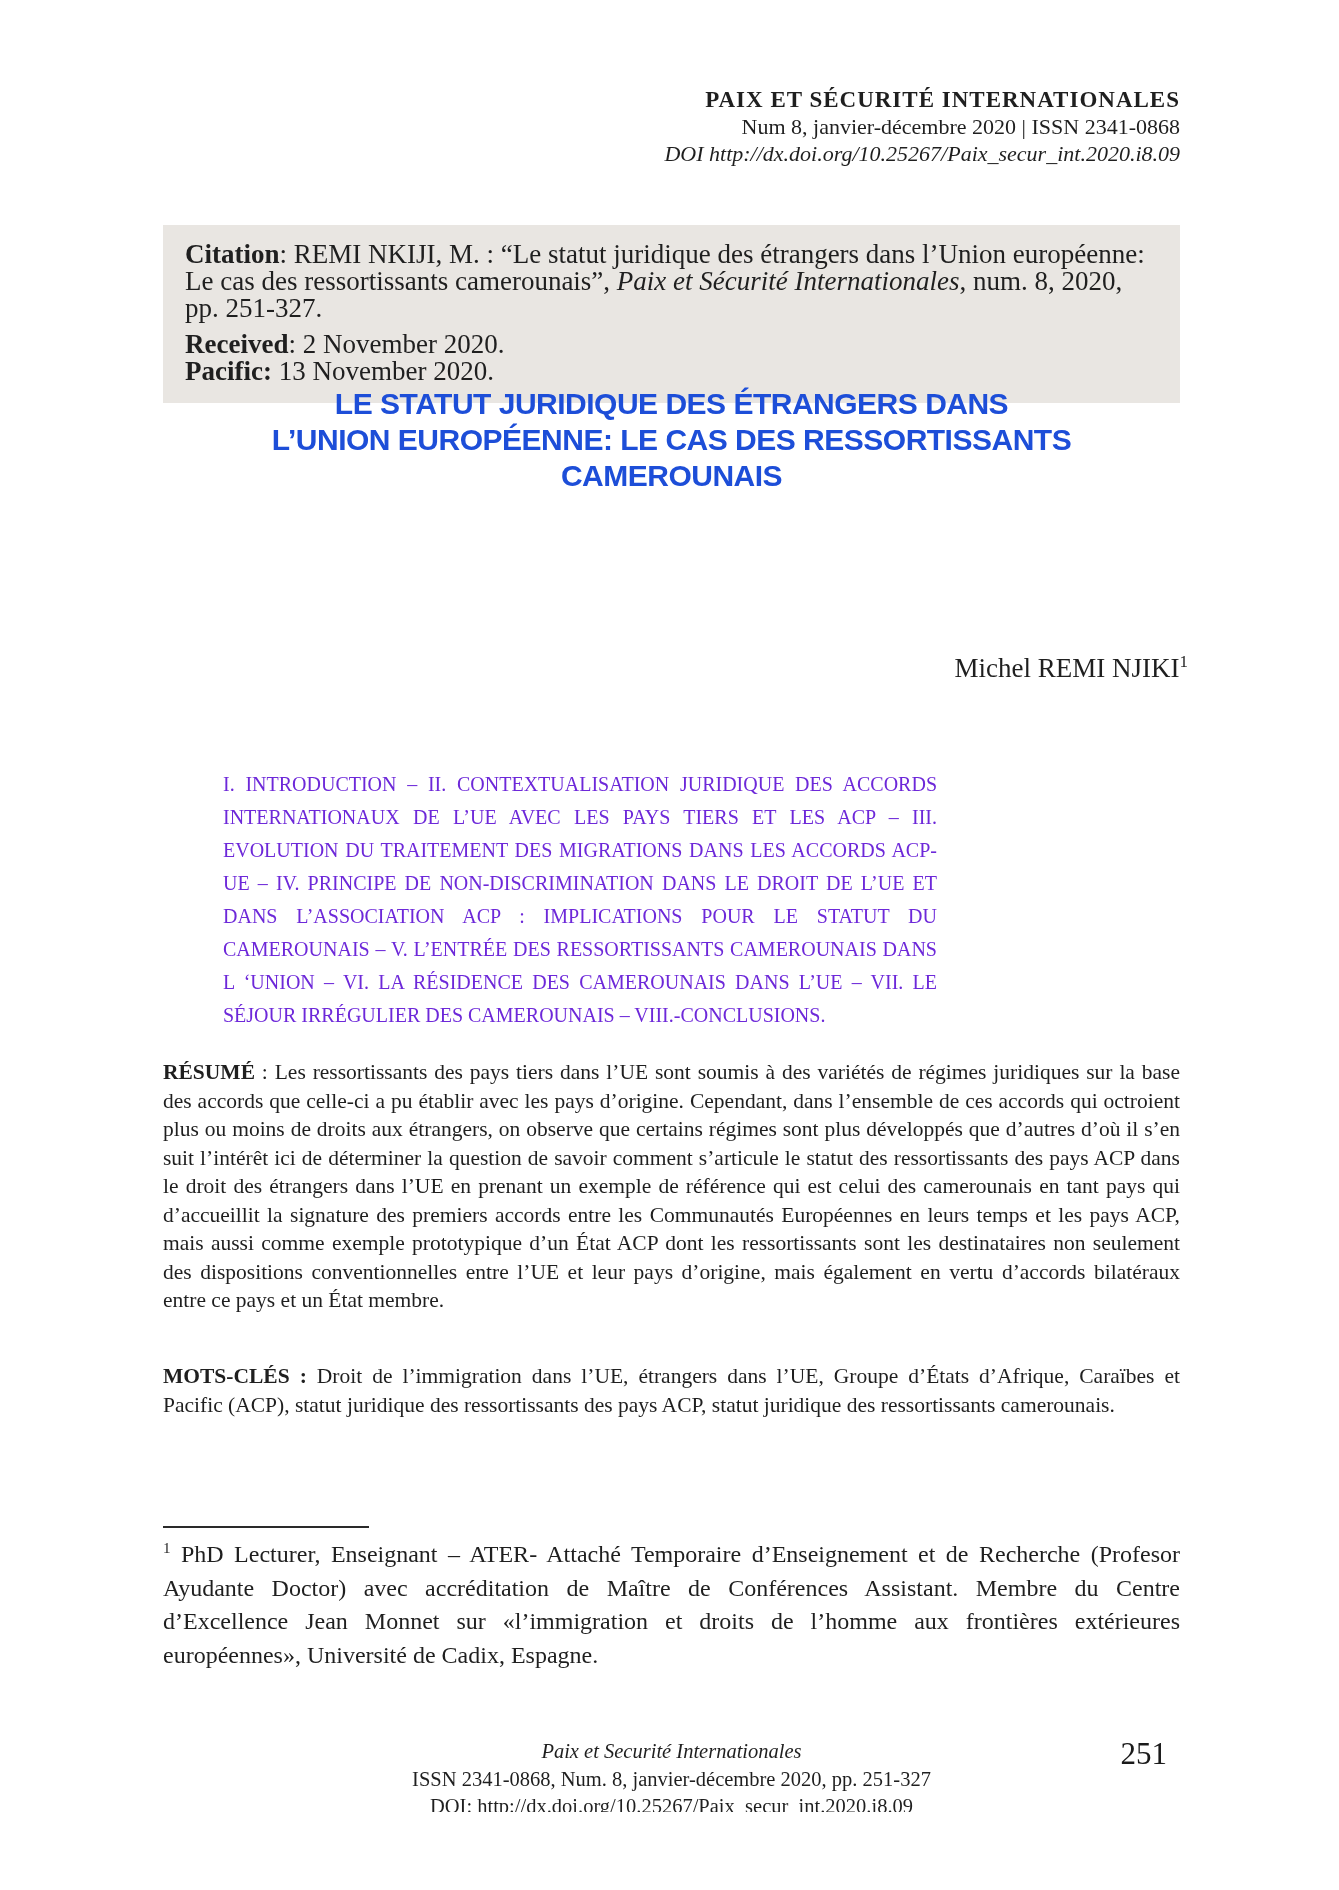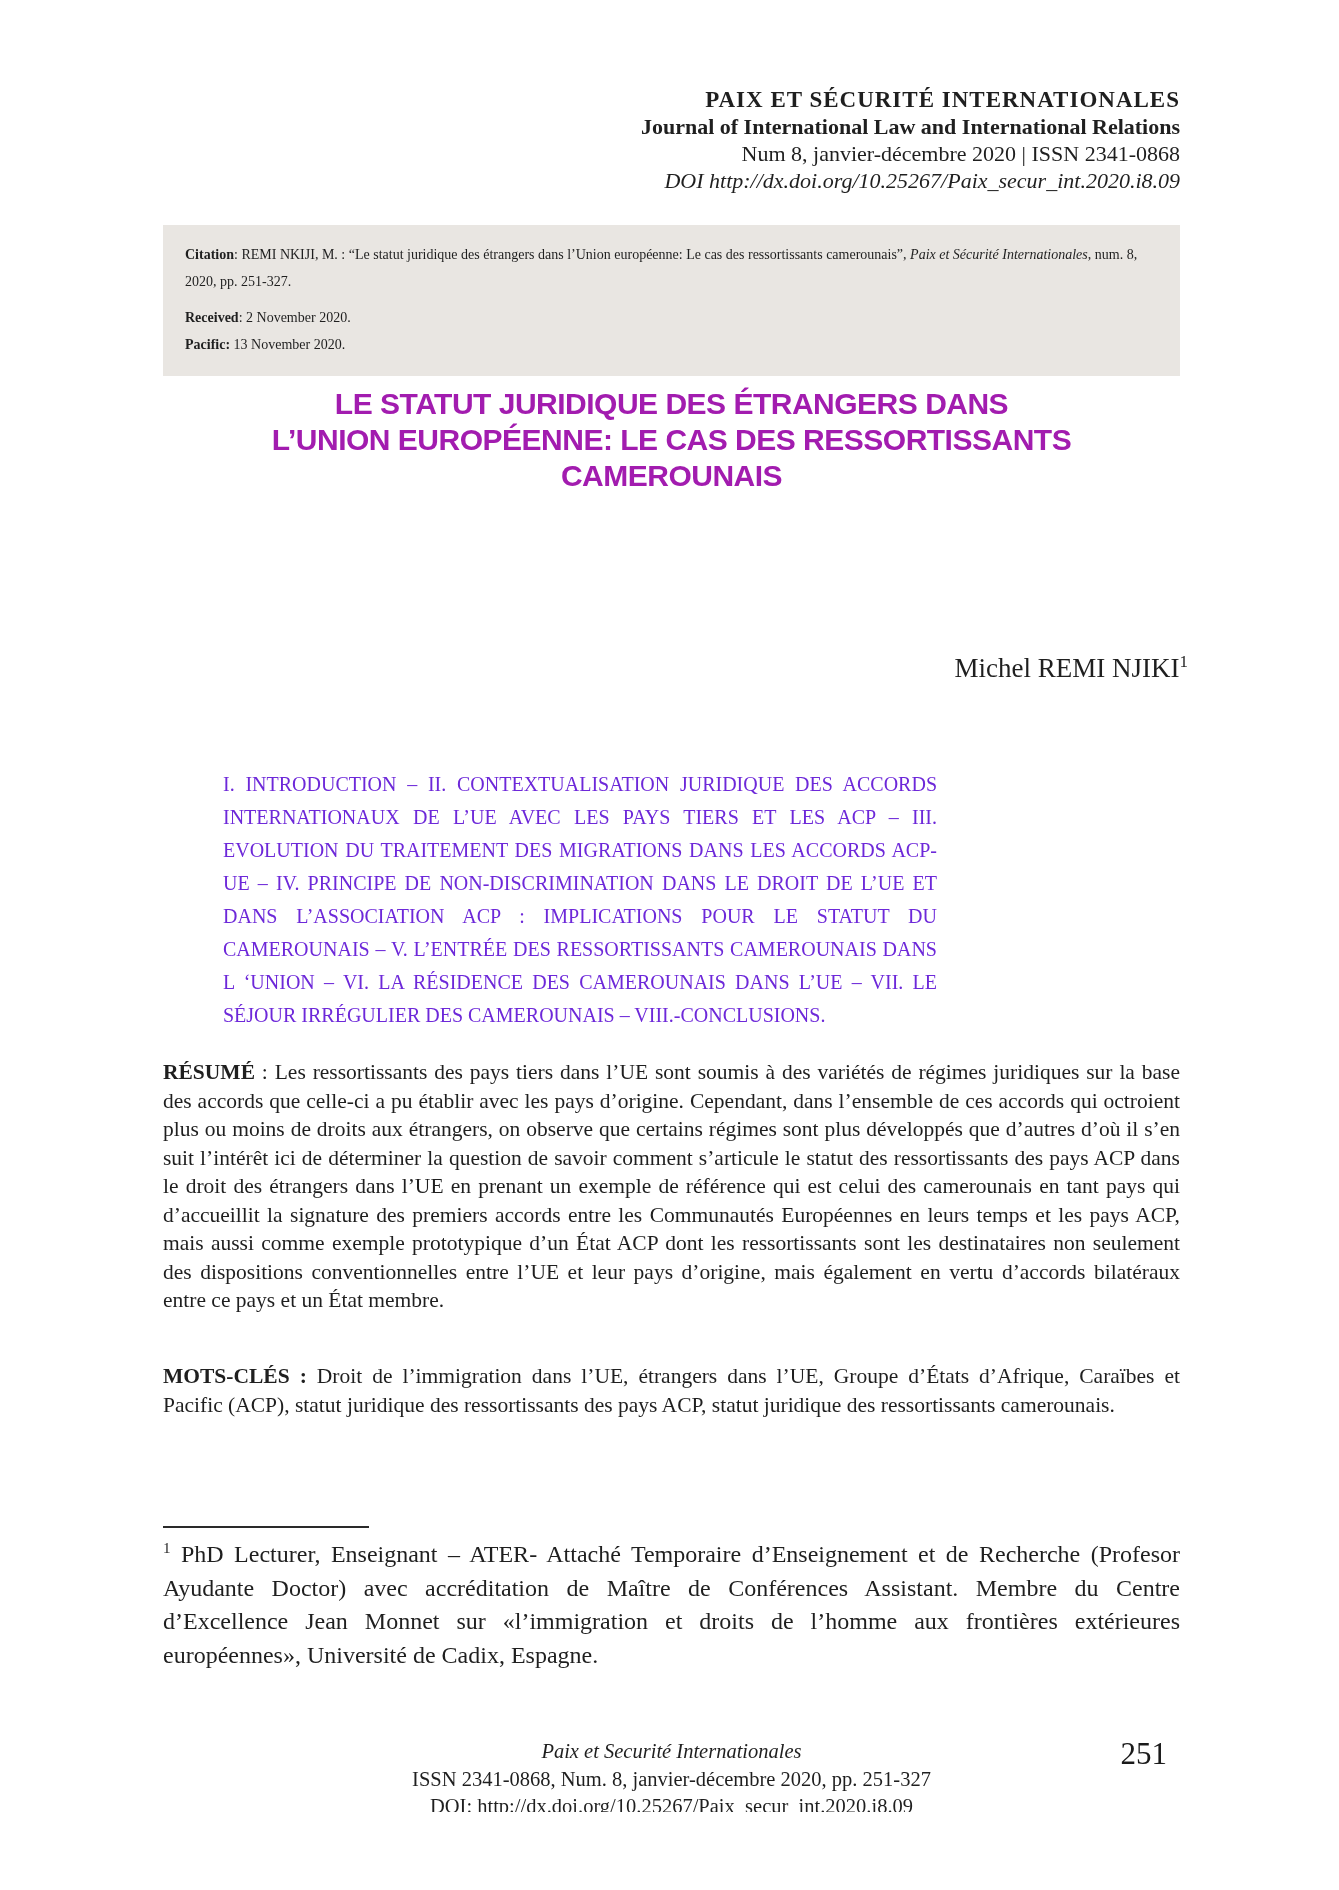--- a/index.html
+++ b/index.html
@@ -25,40 +25,40 @@
   .jh-sub     { font-size: 22px; font-weight: bold; }
   .jh-issue   { font-size: 22px; }
   .jh-doi     { font-size: 22px; font-style: italic; }
 
   
   .citation-box {
     position: absolute;
     left: 163px; top: 225px; width: 1017px;
     background: #e9e6e2;
     padding: 16px 22px 18px 22px;
-    font-size: 14px;
+    font-size: 27px;
     line-height: 27px;
   }
   .citation-par { text-align: left; }
   .cite-label { font-weight: bold; }
   .cite-italic { font-style: italic; }
   .recv-block { margin-top: 9px; }
   .recv-label, .acc-label { font-weight: bold; }
 
   
   .article-title {
     position: absolute;
     left: 163px; top: 386px; width: 1017px;
     text-align: center;
     font-family: "Liberation Sans", sans-serif;
     font-weight: bold;
     font-size: 30px;
     line-height: 36px;
     letter-spacing: -0.5px;
-    color: #a21caf;
+    color: #1d4ed8;
   }
 
   
   .author-line {
     position: absolute;
     left: 171px; top: 653px; width: 1017px;
     text-align: right;
     font-size: 27px;
   }
   .author-line sup { font-size: 17px; vertical-align: super; line-height: 0; }
@@ -122,21 +122,20 @@
     color: #1a1a1a;
   }
 </style>
 </head>
 <body>
 
 <div class="page">
 
   <div class="journal-header">
     <div class="jh-title">PAIX ET SÉCURITÉ INTERNATIONALES</div>
-    <div class="jh-sub">Journal of International Law and International Relations</div>
     <div class="jh-issue">Num 8, janvier-décembre 2020 | ISSN 2341-0868</div>
     <div class="jh-doi">DOI http://dx.doi.org/10.25267/Paix_secur_int.2020.i8.09</div>
   </div>
 
   <div class="citation-box">
     <div class="citation-par">
       <span class="cite-label">Citation</span><span>: REMI NKIJI, M. : “Le statut juridique des étrangers dans l’Union européenne: Le cas des ressortissants camerounais”, </span><span class="cite-italic">Paix et Sécurité Internationales</span><span>, num. 8, 2020, pp. 251-327.</span>
     </div>
     <div class="recv-block">
       <span class="recv-label">Received</span><span>: 2 November 2020.</span>

